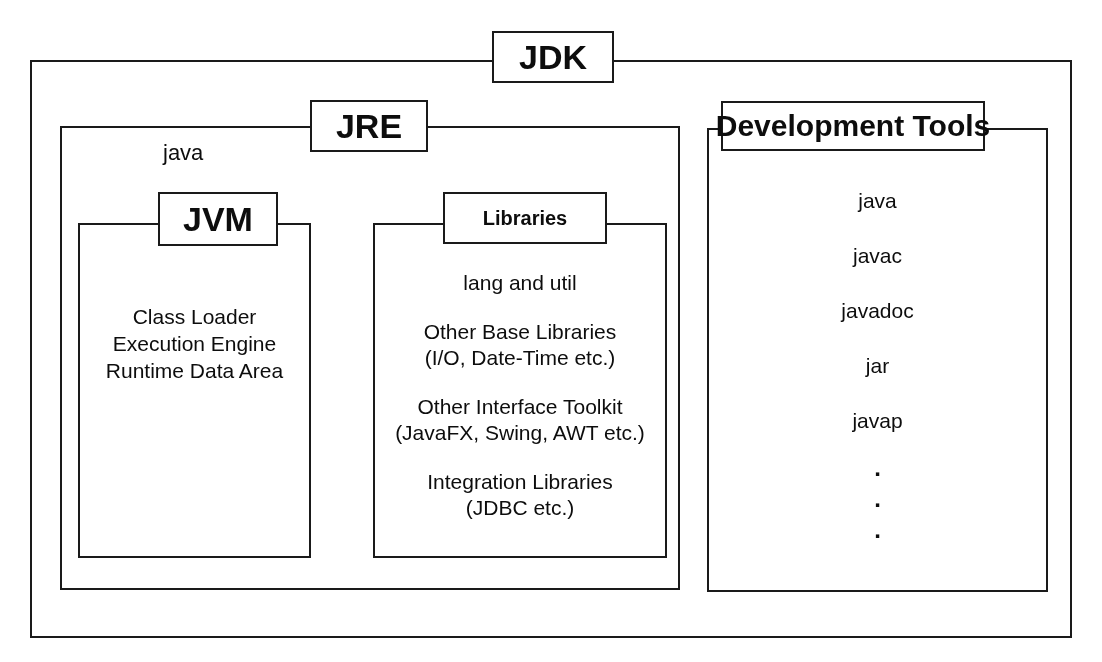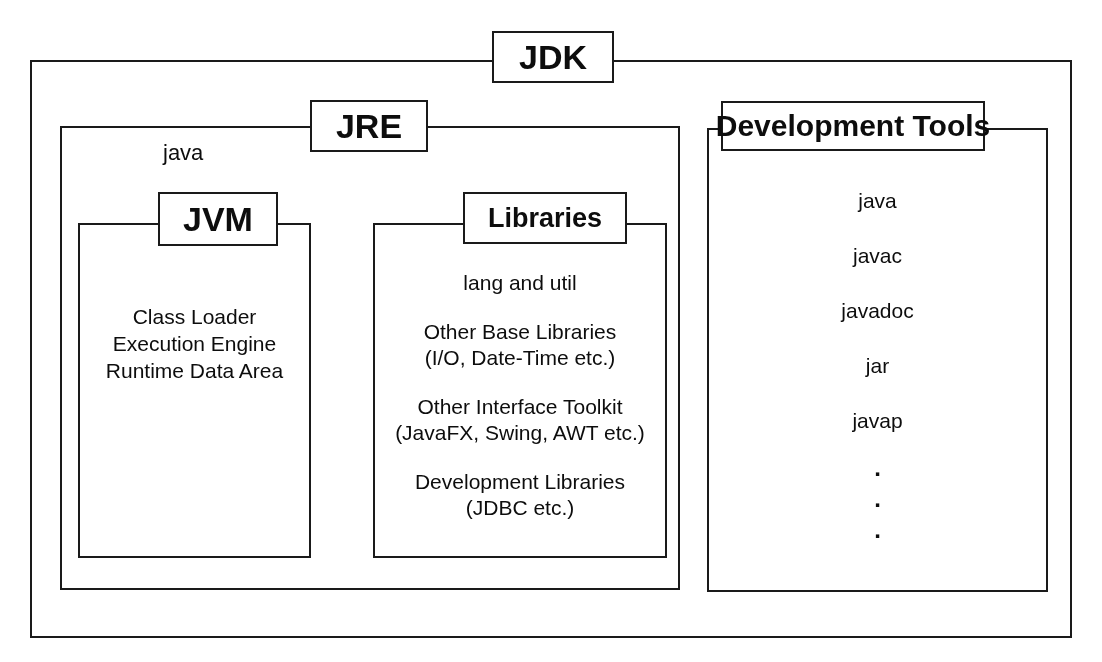--- a/index.html
+++ b/index.html
@@ -26,21 +26,21 @@
     z-index: 5;
     display: flex;
     align-items: center;
     justify-content: center;
     font-weight: bold;
     white-space: nowrap;
   }
   .plate-jdk  { left: 492px; top: 31px;  width: 122px; height: 52px; font-size: 34px; }
   .plate-jre  { left: 310px; top: 100px; width: 118px; height: 52px; font-size: 34px; }
   .plate-jvm  { left: 158px; top: 192px; width: 120px; height: 54px; font-size: 34px; }
-  .plate-libs { left: 443px; top: 192px; width: 164px; height: 52px; font-size: 27px; margin-left: 20px; }
+  .plate-libs { left: 443px; top: 192px; width: 164px; height: 52px; font-size: 20px; }
   .plate-dev  { left: 714px; top: 101px; width: 264px; height: 50px; font-size: 30px; margin-left: 7px; }
 
   .frame-jdk  { left: 30px;  top: 60px;  width: 1042px; height: 578px; }
   .frame-jre  { left: 60px;  top: 126px; width: 620px;  height: 464px; }
   .frame-jvm  { left: 78px;  top: 223px; width: 233px;  height: 335px;
                 display: flex; flex-direction: column; align-items: center;
                 padding-top: 78px; }
   .frame-libs { left: 373px; top: 223px; width: 294px;  height: 335px;
                 display: flex; flex-direction: column; align-items: center;
                 padding-top: 44px; row-gap: 22px; }
@@ -91,21 +91,21 @@
     </div>
     <div class="entry">
       <div class="title">Other Base Libraries</div>
       <div class="detail">(I/O, Date-Time etc.)</div>
     </div>
     <div class="entry">
       <div class="title">Other Interface Toolkit</div>
       <div class="detail">(JavaFX, Swing, AWT etc.)</div>
     </div>
     <div class="entry">
-      <div class="title">Development Libraries</div>
+      <div class="title">Integration Libraries</div>
       <div class="detail">(JDBC etc.)</div>
     </div>
   </div>
   <div class="plate plate-libs">Libraries</div>
 
   <div class="frame frame-dev">
     <div class="tool">java</div>
     <div class="tool">javac</div>
     <div class="tool">javadoc</div>
     <div class="tool">jar</div>

